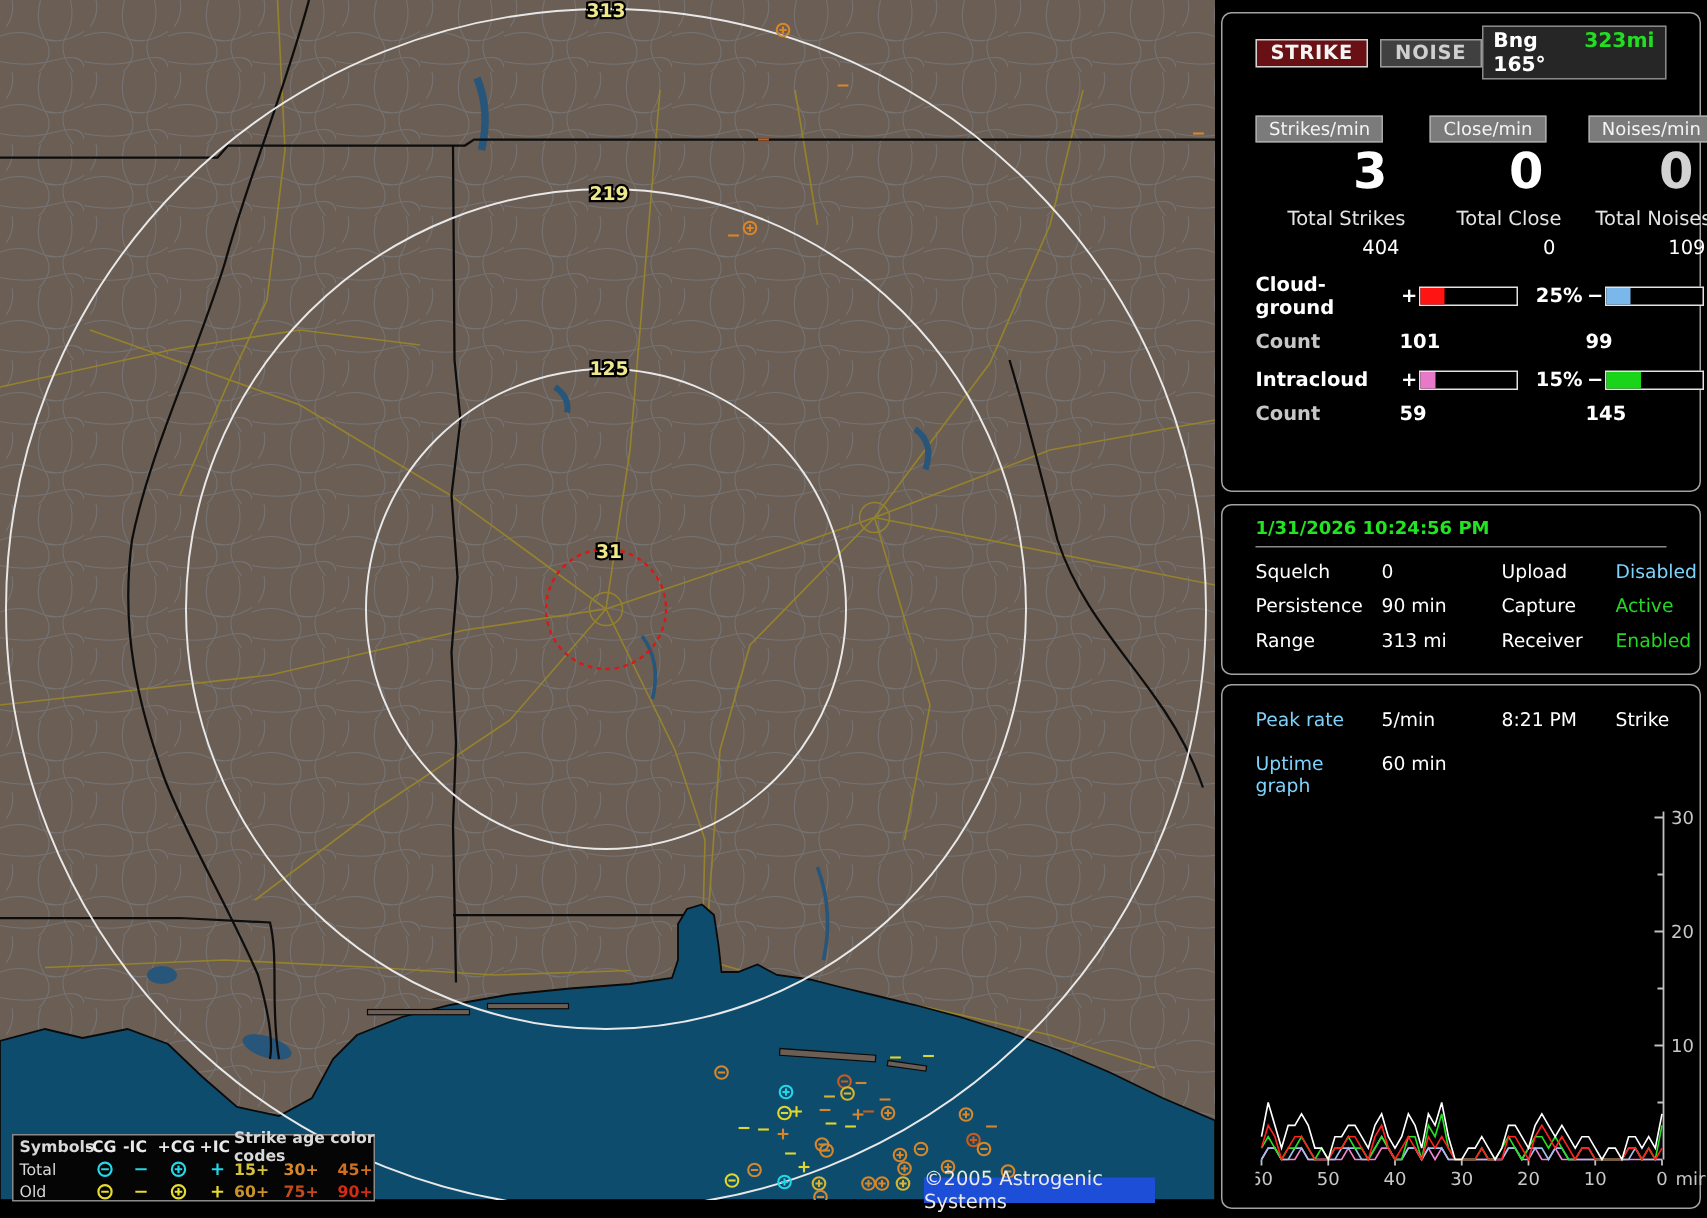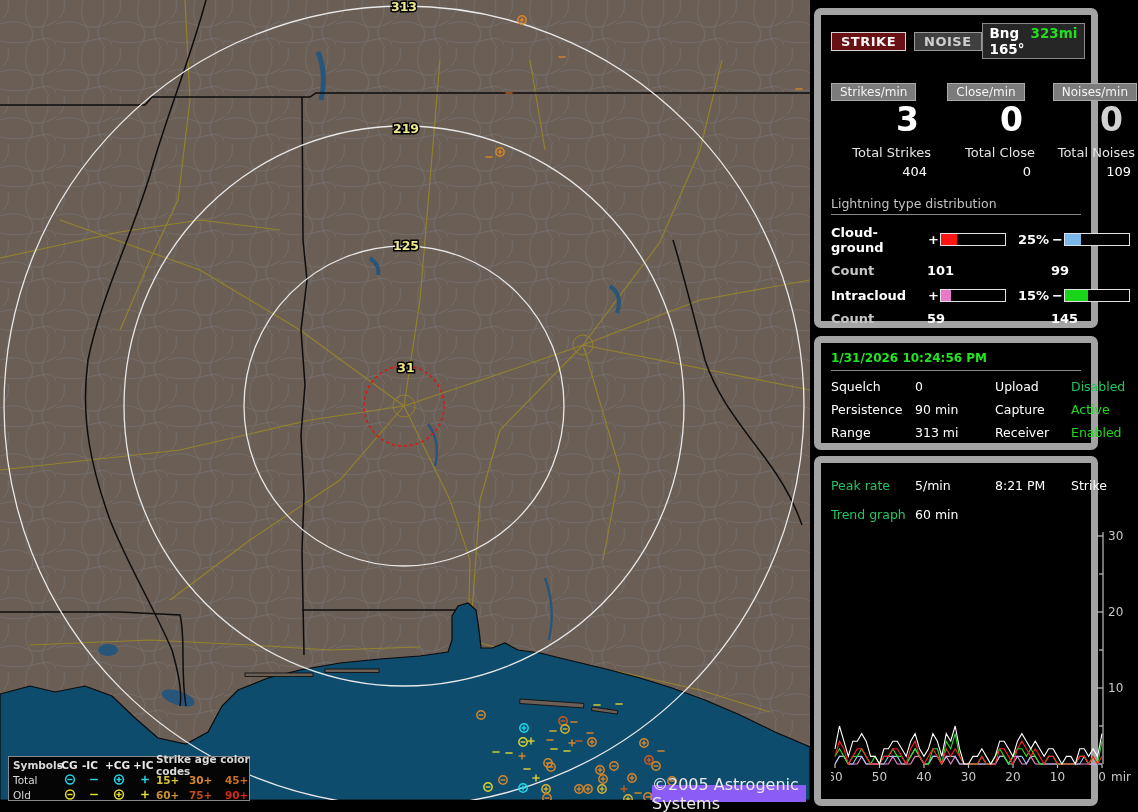--- a/index.html
+++ b/index.html
@@ -6,26 +6,26 @@
     font-family:"DejaVu Sans","Liberation Sans",sans-serif;-webkit-font-smoothing:antialiased;}
   .map-wrap{position:absolute;left:0;top:0;width:810px;height:800px;background:#6b5e55;}
   .map-wrap svg{display:block}
   .legend{position:absolute;left:8px;top:756px;width:242px;height:45px;background:#050505;
     border:1px solid #8a8a8a;color:#e2e2e2;font-size:10.5px;
     display:grid;grid-template-columns:44px 25px 23px 28px 23px 33px 36px 33px;
     grid-template-rows:15px 15px 15px;align-items:center;padding:0 0 0 4px;box-sizing:border-box;}
   .legend .hd{font-weight:bold;color:#e8e8e8}
   .legend .age{font-weight:bold}
   .legend .gl{display:flex;align-items:center;justify-content:center}
-  .copybar{position:absolute;left:652px;top:785px;width:154px;height:17px;background:#8b5cf6;
-    color:#eaeaea;font-size:16px;display:flex;align-items:center;justify-content:center;}
+  .copybar{position:absolute;left:616px;top:785px;width:154px;height:17px;background:#1d4ed8;
+    color:#eaeaea;font-size:13px;display:flex;align-items:center;justify-content:center;}
   
   .panel{position:absolute;left:812px;top:0;width:326px;height:812px;background:#000;color:#fff;}
-  .pbox{position:absolute;left:2px;width:284px;background:#000;border:7px solid #a3a3a3;
-    border-radius:7px;box-sizing:border-box;padding:8px 10px;}
+  .pbox{position:absolute;left:2px;width:320px;background:#000;border:1px solid #a3a3a3;
+    border-radius:7px;box-sizing:border-box;padding:8px 22px;}
   .box1{top:8px;height:320px}
   .box2{top:336px;height:114px}
   .box3{top:456px;height:350px}
   .toprow{display:flex;align-items:center}
   .btn{font-weight:bold;font-size:13px;padding:1px 9px;border:1px solid #c8c8c8;
     letter-spacing:.5px;cursor:pointer}
   .btn.strike{background:#681014;color:#f4f4f4;border-color:#d4d4d4}
   .btn.noise{background:#404040;color:#cfcfcf;border-color:#9a9a9a;margin-left:8px}
   .bngchip{margin-left:auto;background:#262626;border:1px solid #8a8a8a;padding:1px 7px;
     font-size:13.5px;font-weight:bold;display:flex;gap:6px}
@@ -47,21 +47,21 @@
   .dsign{font-weight:bold;text-align:center}
   .dbar{height:11px;border:1px solid #e2e2e2;background:#000}
   .dbar i{display:block;height:100%}
   .dpct{font-weight:bold;text-align:right;padding-right:2px}
   .crow{display:grid;grid-template-columns:96px 124px auto;font-size:13px;margin-top:8px}
   .clab{color:#c6c6c6;font-weight:bold}
   .cval{font-weight:bold}
   .dtime{color:#22e422;font-size:12px;font-weight:bold;border-bottom:1px solid #8a8a8a;
     padding-bottom:5px}
   .srow{display:grid;grid-template-columns:84px 80px 76px auto;font-size:12.5px;margin-top:8px}
-  .gray{color:#22c55e}.green{color:#22d822}.white{color:#fff}
+  .gray{color:#7dd3fc}.green{color:#22d822}.white{color:#fff}
   .trow{display:grid;grid-template-columns:84px 80px 76px auto;font-size:12.5px;margin-top:7px}
   .trendlbl{display:grid;grid-template-columns:84px auto;font-size:12.5px;margin-top:14px}
   #trend{margin-top:2px}
 </style>
 </head>
 <body>
 
 <div class="map-wrap">
   <svg id="mapsvg" width="810" height="800" viewBox="0 0 810 800">
     <defs>
@@ -468,21 +468,20 @@
 
       <div class="tlabel">Total Strikes</div>
       <div class="tlabel">Total Close</div>
       <div class="tlabel">Total Noises</div>
 
       <div class="tval">404</div>
       <div class="tval">0</div>
       <div class="tval">109</div>
     </div>
 
-    <div class="dist-title">Lightning type distribution</div>
 
     <div class="drow">
       <div class="dname">Cloud-ground</div>
       <div class="dsign">+</div>
       <div class="dbar">
           <i style="width: 25%; background: rgb(255, 20, 20);"></i>
         </div>
       <div class="dpct">25%</div>
       <div class="dsign">−</div>
       <div class="dbar">
@@ -539,21 +538,21 @@
   </div>
 
   <div class="pbox box3">
     <div class="trow">
       <div class="gray">Peak rate</div>
       <div class="white">5/min</div>
       <div class="white">8:21 PM</div>
       <div class="white">Strike</div>
     </div>
     <div class="trendlbl">
-      <div class="gray">Trend graph</div>
+      <div class="gray">Uptime graph</div>
       <div class="white">60 min</div>
     </div>
     <svg id="trend" width="300" height="262" viewBox="0 0 300 262">
         <line x1="272" y1="8" x2="272" y2="240" stroke="#c0c0c0" stroke-width="1.2"></line>
         <line x1="268" y1="202" x2="272" y2="202" stroke="#c0c0c0" stroke-width="1.2"></line>
         <line x1="266" y1="164" x2="272" y2="164" stroke="#c0c0c0" stroke-width="1.2"></line>
         <text x="277" y="168" fill="#c8c8c8" font-size="12">10</text>
         <line x1="268" y1="126" x2="272" y2="126" stroke="#c0c0c0" stroke-width="1.2"></line>
         <line x1="266" y1="88" x2="272" y2="88" stroke="#c0c0c0" stroke-width="1.2"></line>
         <text x="277" y="92" fill="#c8c8c8" font-size="12">20</text>

